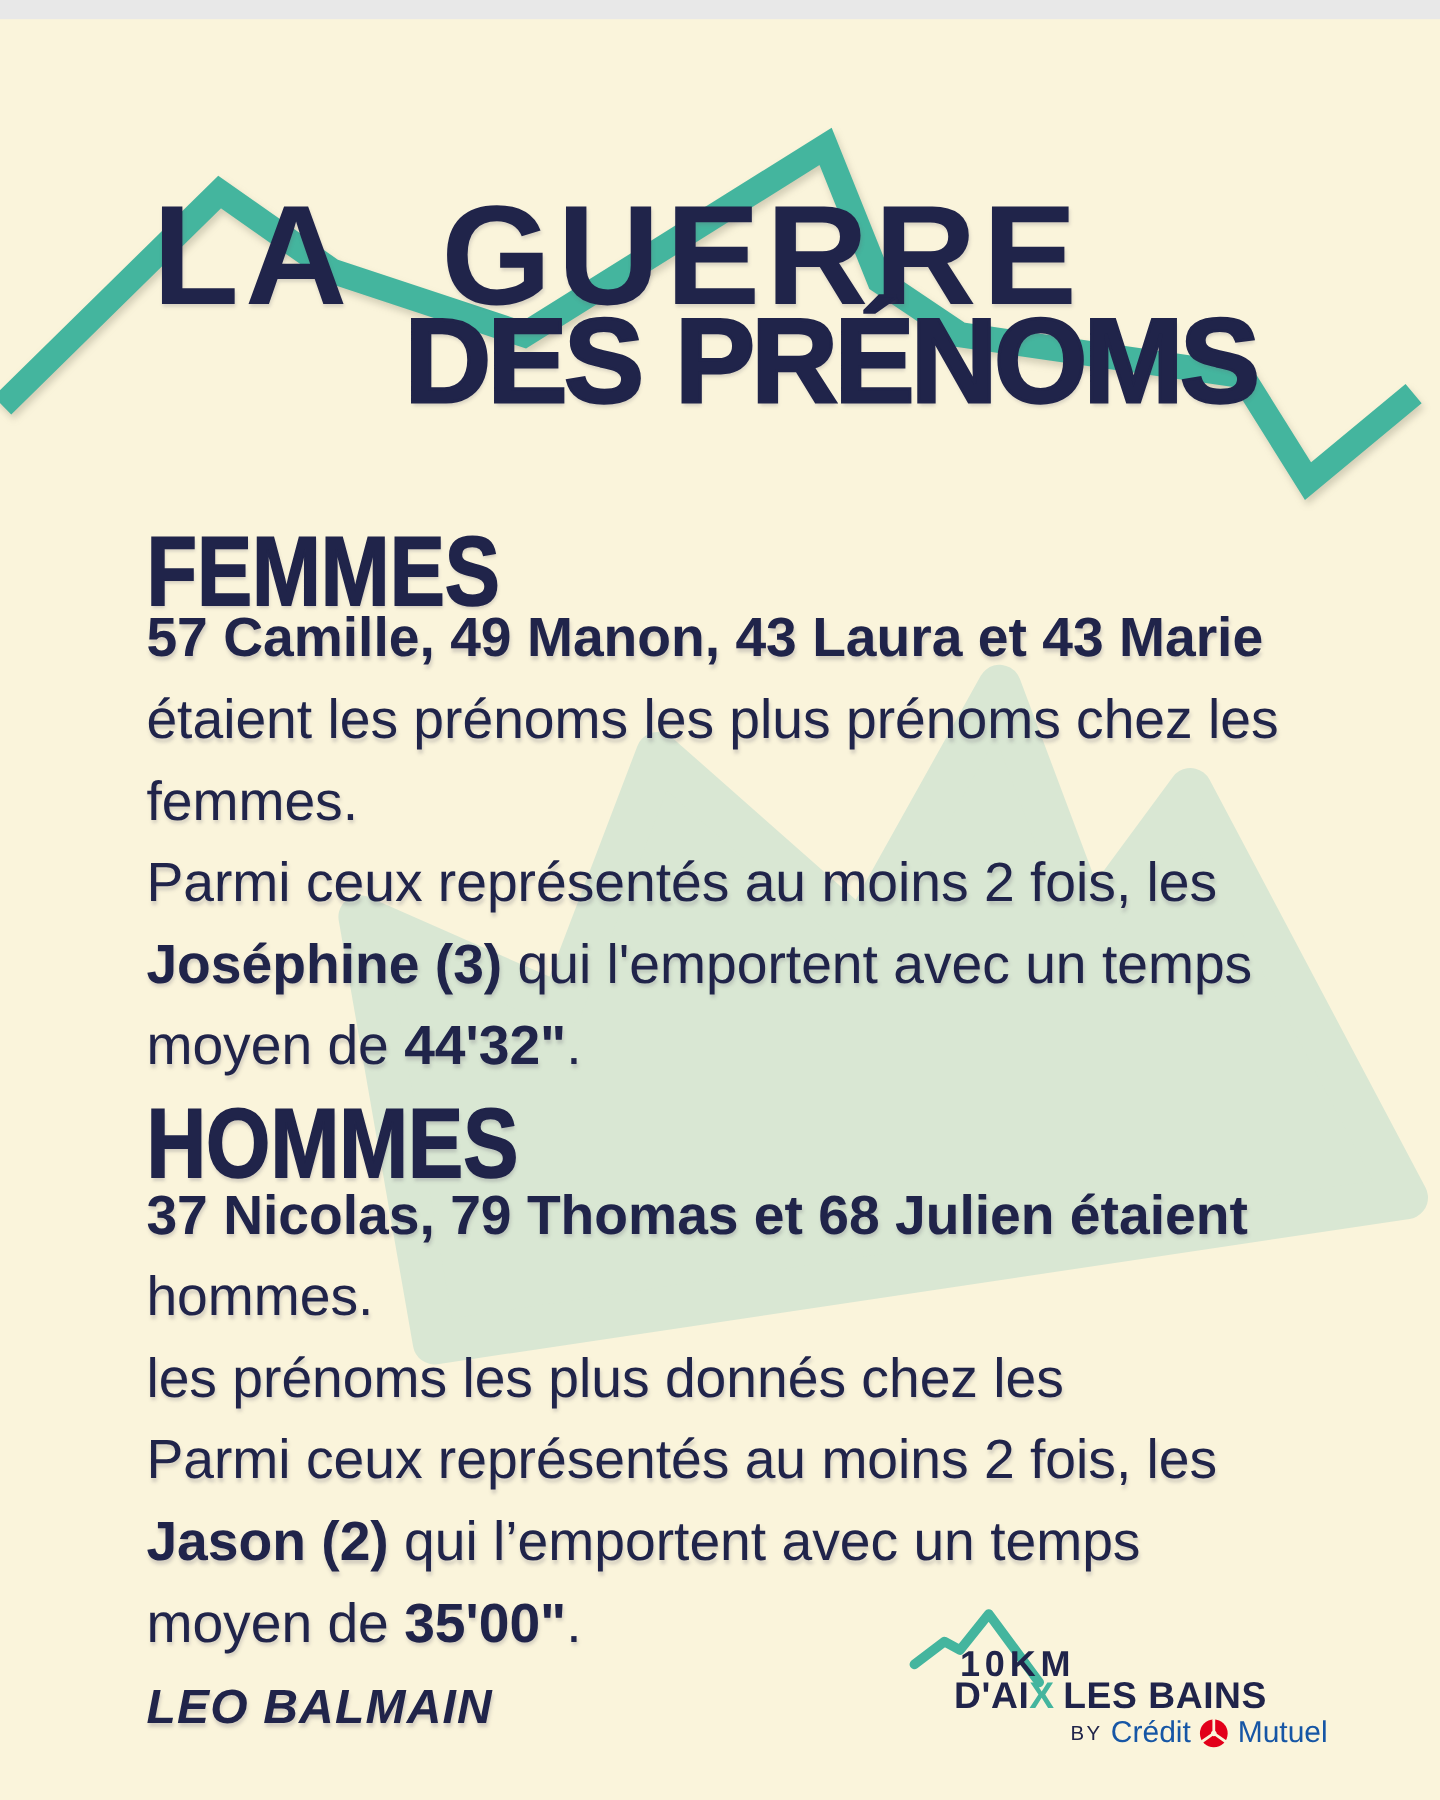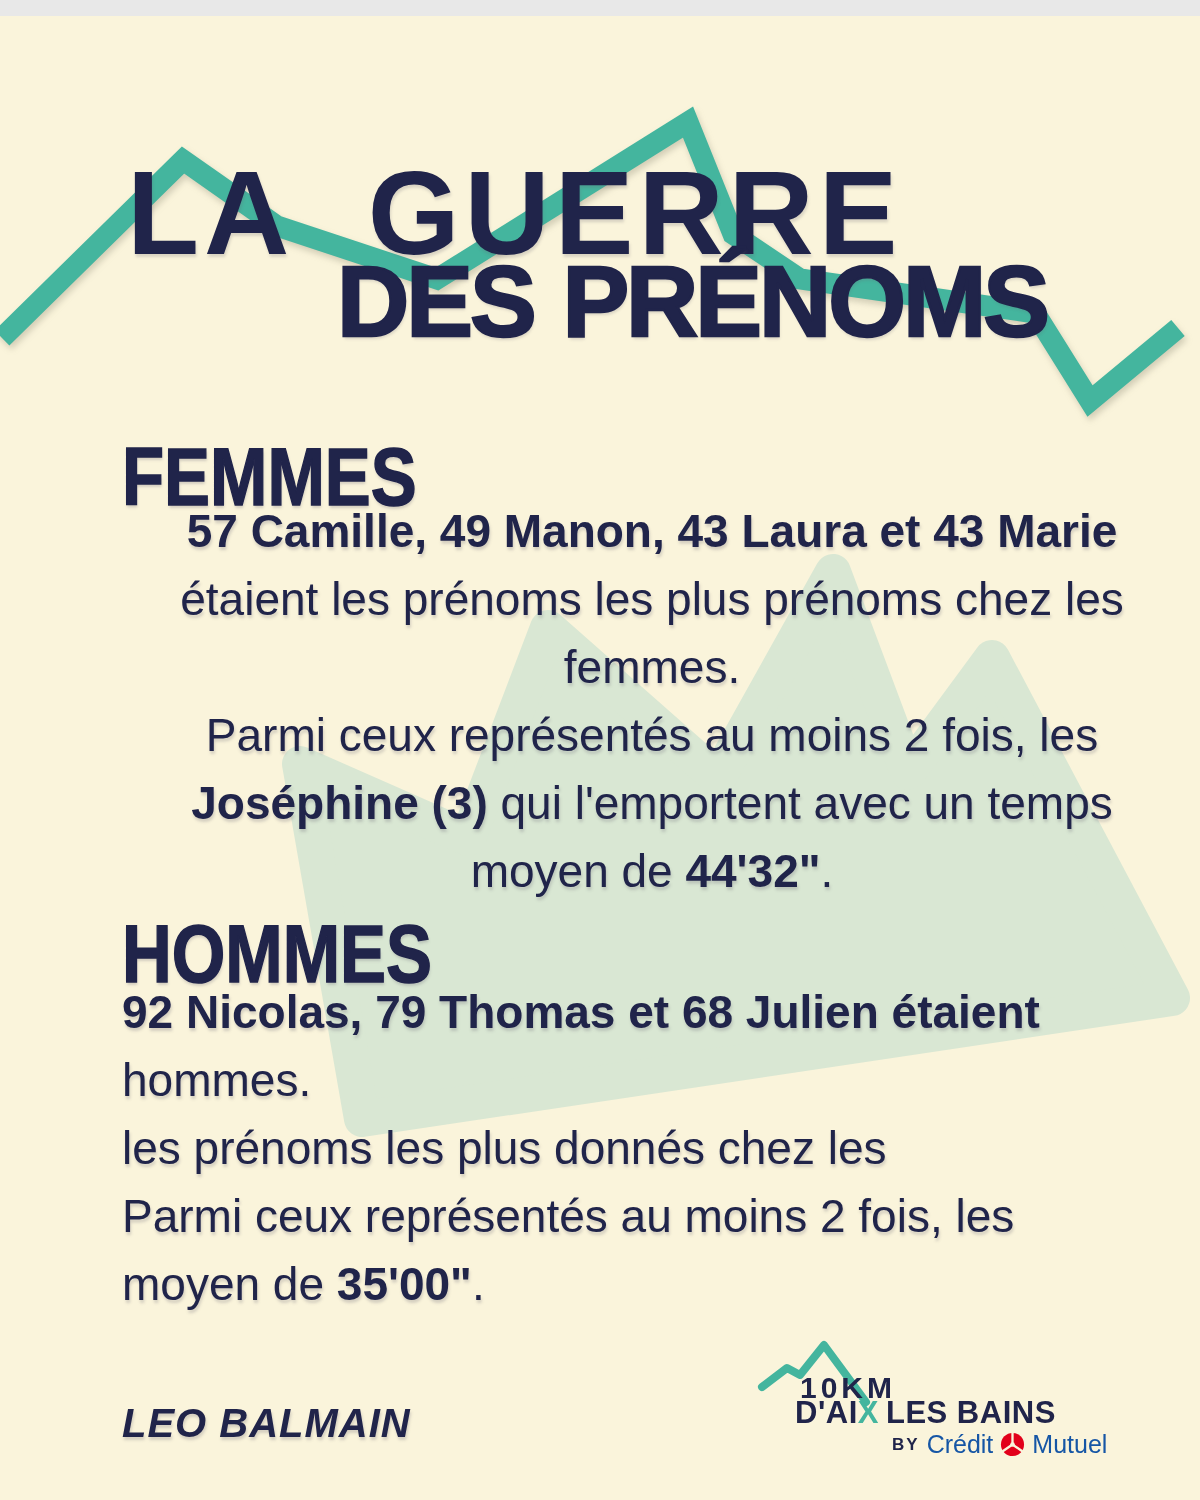--- a/index.html
+++ b/index.html
@@ -31,21 +31,21 @@
       -webkit-text-stroke:2.5px var(--navy);}
   .h{
     position:absolute;margin:0;left:122px;line-height:1;font-size:82px;font-weight:bold;
     color:var(--navy);-webkit-text-stroke:1.5px var(--navy);
     transform:scaleX(0.84);transform-origin:left top;letter-spacing:0px;
     text-shadow:1px 3px 3px rgba(100,96,110,0.25);white-space:pre;
   }
   .h.fem{top:420px;}
   .h.hom{top:897px;}
   .para{position:absolute;left:122px;width:1060px;}
-  .p1{top:481px;text-align:center;}
+  .p1{top:481px;}
   .p2{top:962px;}
   .ln{
     font-size:46px;line-height:68px;white-space:pre;color:var(--navy);
     text-shadow:1px 3px 3px rgba(100,96,110,0.25);
   }
   .b{font-weight:bold;}
   .author{
     position:absolute;left:122px;top:1385px;font-size:40px;font-weight:bold;
     font-style:italic;letter-spacing:1px;color:var(--navy);
     text-shadow:1px 3px 3px rgba(100,96,110,0.25);white-space:pre;
@@ -59,21 +59,21 @@
   }
   .l2{
     position:absolute;left:55px;top:81px;font-size:31px;line-height:1;font-weight:bold;
     letter-spacing:0.5px;color:var(--navy);white-space:pre;
   }
   .l2 .tealx{color:var(--teal);}
   .l2 .lb{margin-left:7px;}
   .byline{
     position:absolute;left:152px;top:114px;display:flex;align-items:center;gap:7px;
   }
-  .by{font-size:17px;font-weight:bold;letter-spacing:2px;color:var(--navy);white-space:pre;}
+  .by{font-size:17px;font-weight:normal;letter-spacing:2px;color:var(--navy);white-space:pre;}
   .credit{font-size:25px;font-weight:normal;color:var(--cm-blue);white-space:pre;}
   .cm{width:25px;height:25px;flex:0 0 auto;}
 </style>
 </head>
 <body>
 
 <div class="poster">
 
   <svg class="bg" viewBox="0 0 1200 1500" aria-hidden="true">
     <path class="crown" d="M 362 1103 L 300 748 L 468 822 L 548 612 L 718 762 L 833 556 L 908 756 L 992 642 L 1172 982 Z"></path>
@@ -88,24 +88,25 @@
     <div class="ln b">57 Camille, 49 Manon, 43 Laura et 43 Marie</div>
     <div class="ln">étaient les prénoms les plus prénoms chez les</div>
     <div class="ln">femmes.</div>
     <div class="ln">Parmi ceux représentés au moins 2 fois, les</div>
     <div class="ln"><span class="b">Joséphine (3)</span><span> qui l'emportent avec un temps</span></div>
     <div class="ln"><span>moyen de </span><span class="b">44'32"</span><span>.</span></div>
   </div>
 
   <h2 class="h hom">HOMMES</h2>
   <div class="para p2">
-    <div class="ln b">92 Nicolas, 79 Thomas et 68 Julien étaient</div>
+    <div class="ln b">37 Nicolas, 79 Thomas et 68 Julien étaient</div>
     <div class="ln">hommes.</div>
     <div class="ln">les prénoms les plus donnés chez les</div>
     <div class="ln">Parmi ceux représentés au moins 2 fois, les</div>
+    <div class="ln"><span class="b">Jason (2)</span><span> qui l’emportent avec un temps</span></div>
     <div class="ln"><span>moyen de </span><span class="b">35'00"</span><span>.</span></div>
   </div>
 
   <div class="author">LEO BALMAIN</div>
 
   <div class="logo">
     <svg class="mountain" viewBox="0 0 200 120" aria-hidden="true">
       <polyline class="mline" points="22,71 47,52 60,59 84,29 126,86"></polyline>
     </svg>
     <div class="l1">10KM</div>

